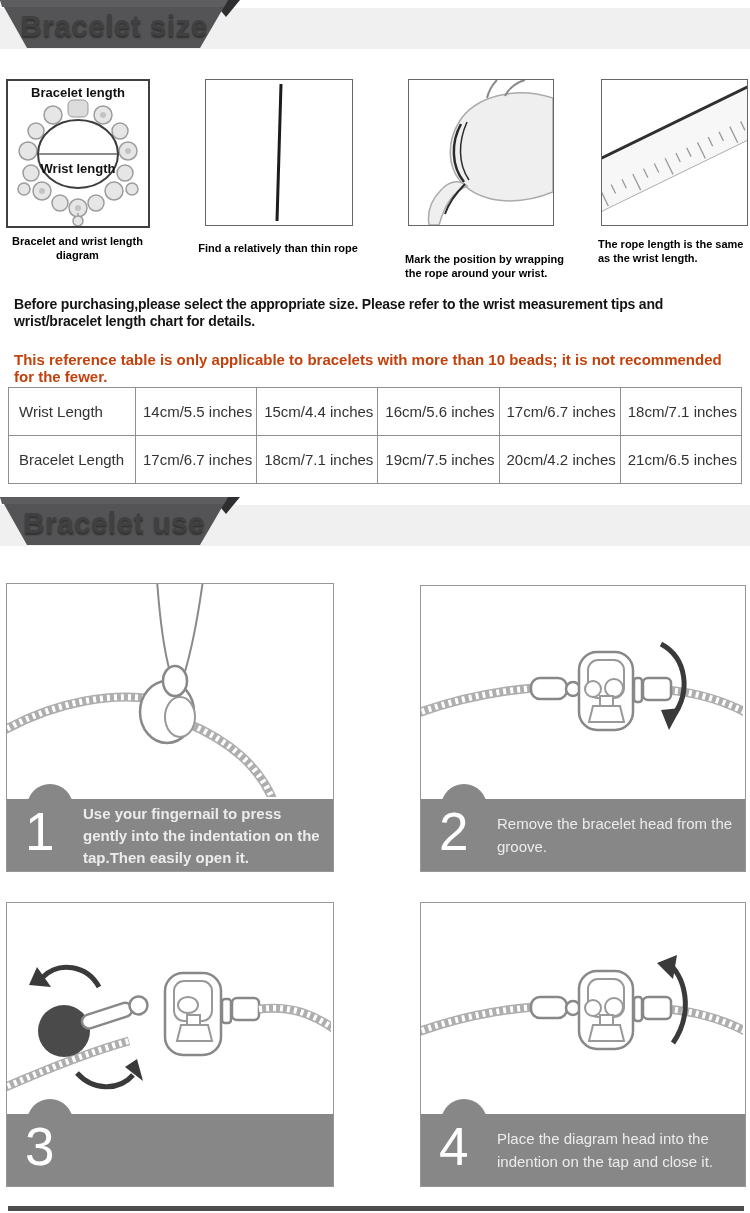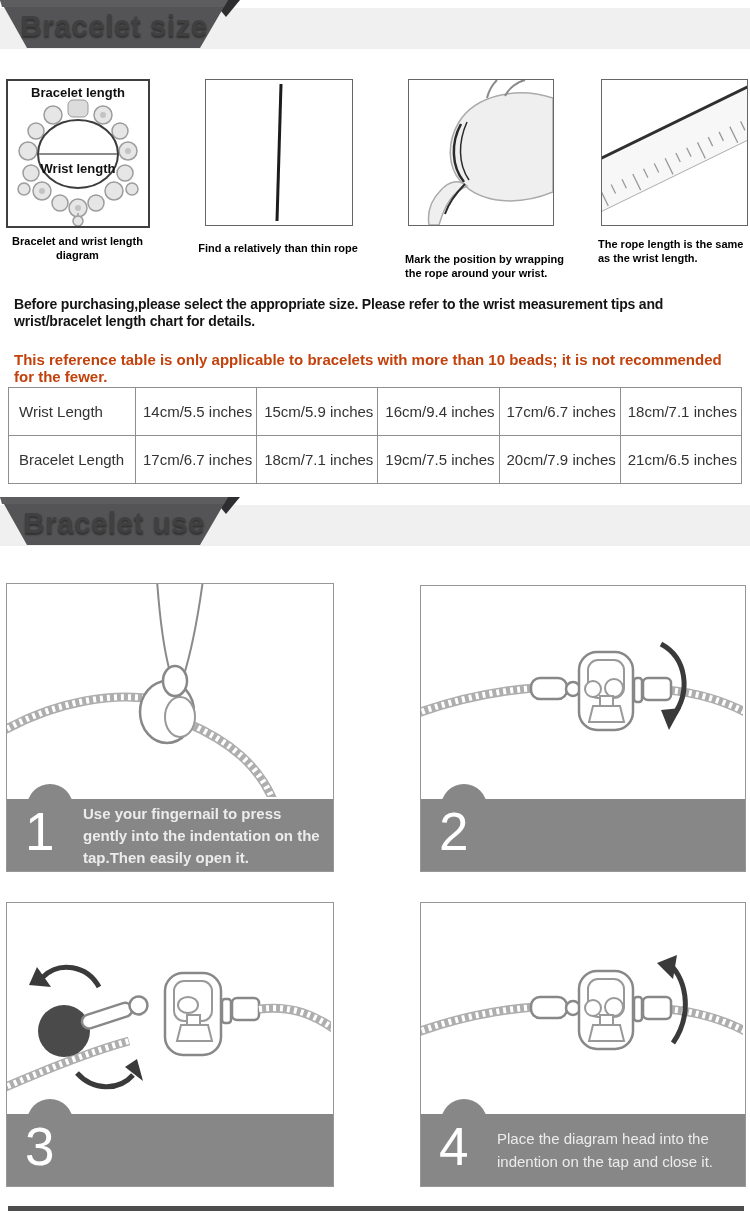--- a/index.html
+++ b/index.html
@@ -137,31 +137,31 @@
   <div class="mcap" style="left:598px;top:237px;width:155px;">The rope length is the same as the wrist length.</div>
 
   <div class="intro">Before purchasing,please select the appropriate size. Please refer to the wrist measurement tips and wrist/bracelet length chart for details.</div>
   <div class="warning" style="color:#c2410c;">This reference table is only applicable to bracelets with more than 10 beads; it is not recommended for the fewer.</div>
 
   <table class="size">
     <tbody>
         <tr>
       <td class="rowlabel">Wrist Length</td>
       <td>14cm/5.5 inches</td>
-      <td>15cm/5.9 inches</td>
-      <td>16cm/9.4 inches</td>
+      <td>15cm/4.4 inches</td>
+      <td>16cm/5.6 inches</td>
       <td>17cm/6.7 inches</td>
       <td>18cm/7.1 inches</td>
     </tr>
     <tr>
       <td class="rowlabel">Bracelet Length</td>
       <td>17cm/6.7 inches</td>
       <td>18cm/7.1 inches</td>
       <td>19cm/7.5 inches</td>
-      <td>20cm/7.9 inches</td>
+      <td>20cm/4.2 inches</td>
       <td>21cm/6.5 inches</td>
     </tr>
   </tbody>
     </table>
 
   <div class="banner" style="top:497px;">
     <div class="strip"></div>
     <svg width="260" height="50" viewBox="0 0 260 50">
       <polygon points="212,0 240,0 226,17" fill="#2e2e30"></polygon>
       <polygon points="0,0 228,0 200,48 27,48" fill="#545456"></polygon>
@@ -204,20 +204,21 @@
       <rect x="179" y="110" width="13" height="10" class="inner"></rect>
       <path d="M172 120 h27 l4 16 h-35 z" class="inner"></path>
       <rect x="213" y="92" width="8" height="24" rx="3" class="clasp" stroke-width="2"></rect>
       <rect x="222" y="92" width="28" height="22" rx="5" class="clasp" stroke-width="2"></rect>
       <path d="M240 58 C 266 72 270 106 252 130" class="arrow"></path>
       <polygon points="240,124 260,122 248,144" class="ahead"></polygon>
     </svg>
     <div class="stepbar">
       <div class="bump"></div>
       <div class="num">2</div>
+      <div class="txt l2">Remove the bracelet head from the groove.</div>
     </div>
   </div>
 
   <div class="panel" style="left:6px;top:902px;width:326px;height:283px;">
     <svg width="324" height="209" viewBox="0 0 324 209">
       <path d="M-6 186 C 40 166 85 148 122 138" class="ropeA"></path>
       <path d="M-6 186 C 40 166 85 148 122 138" class="ropeB"></path>
       <circle cx="57" cy="128" r="26" fill="#4a4a4a"></circle>
       <g transform="translate(102,112) rotate(-18)">
         <rect x="-28" y="-7" width="52" height="14" rx="7" class="clasp" stroke-width="2"></rect>

